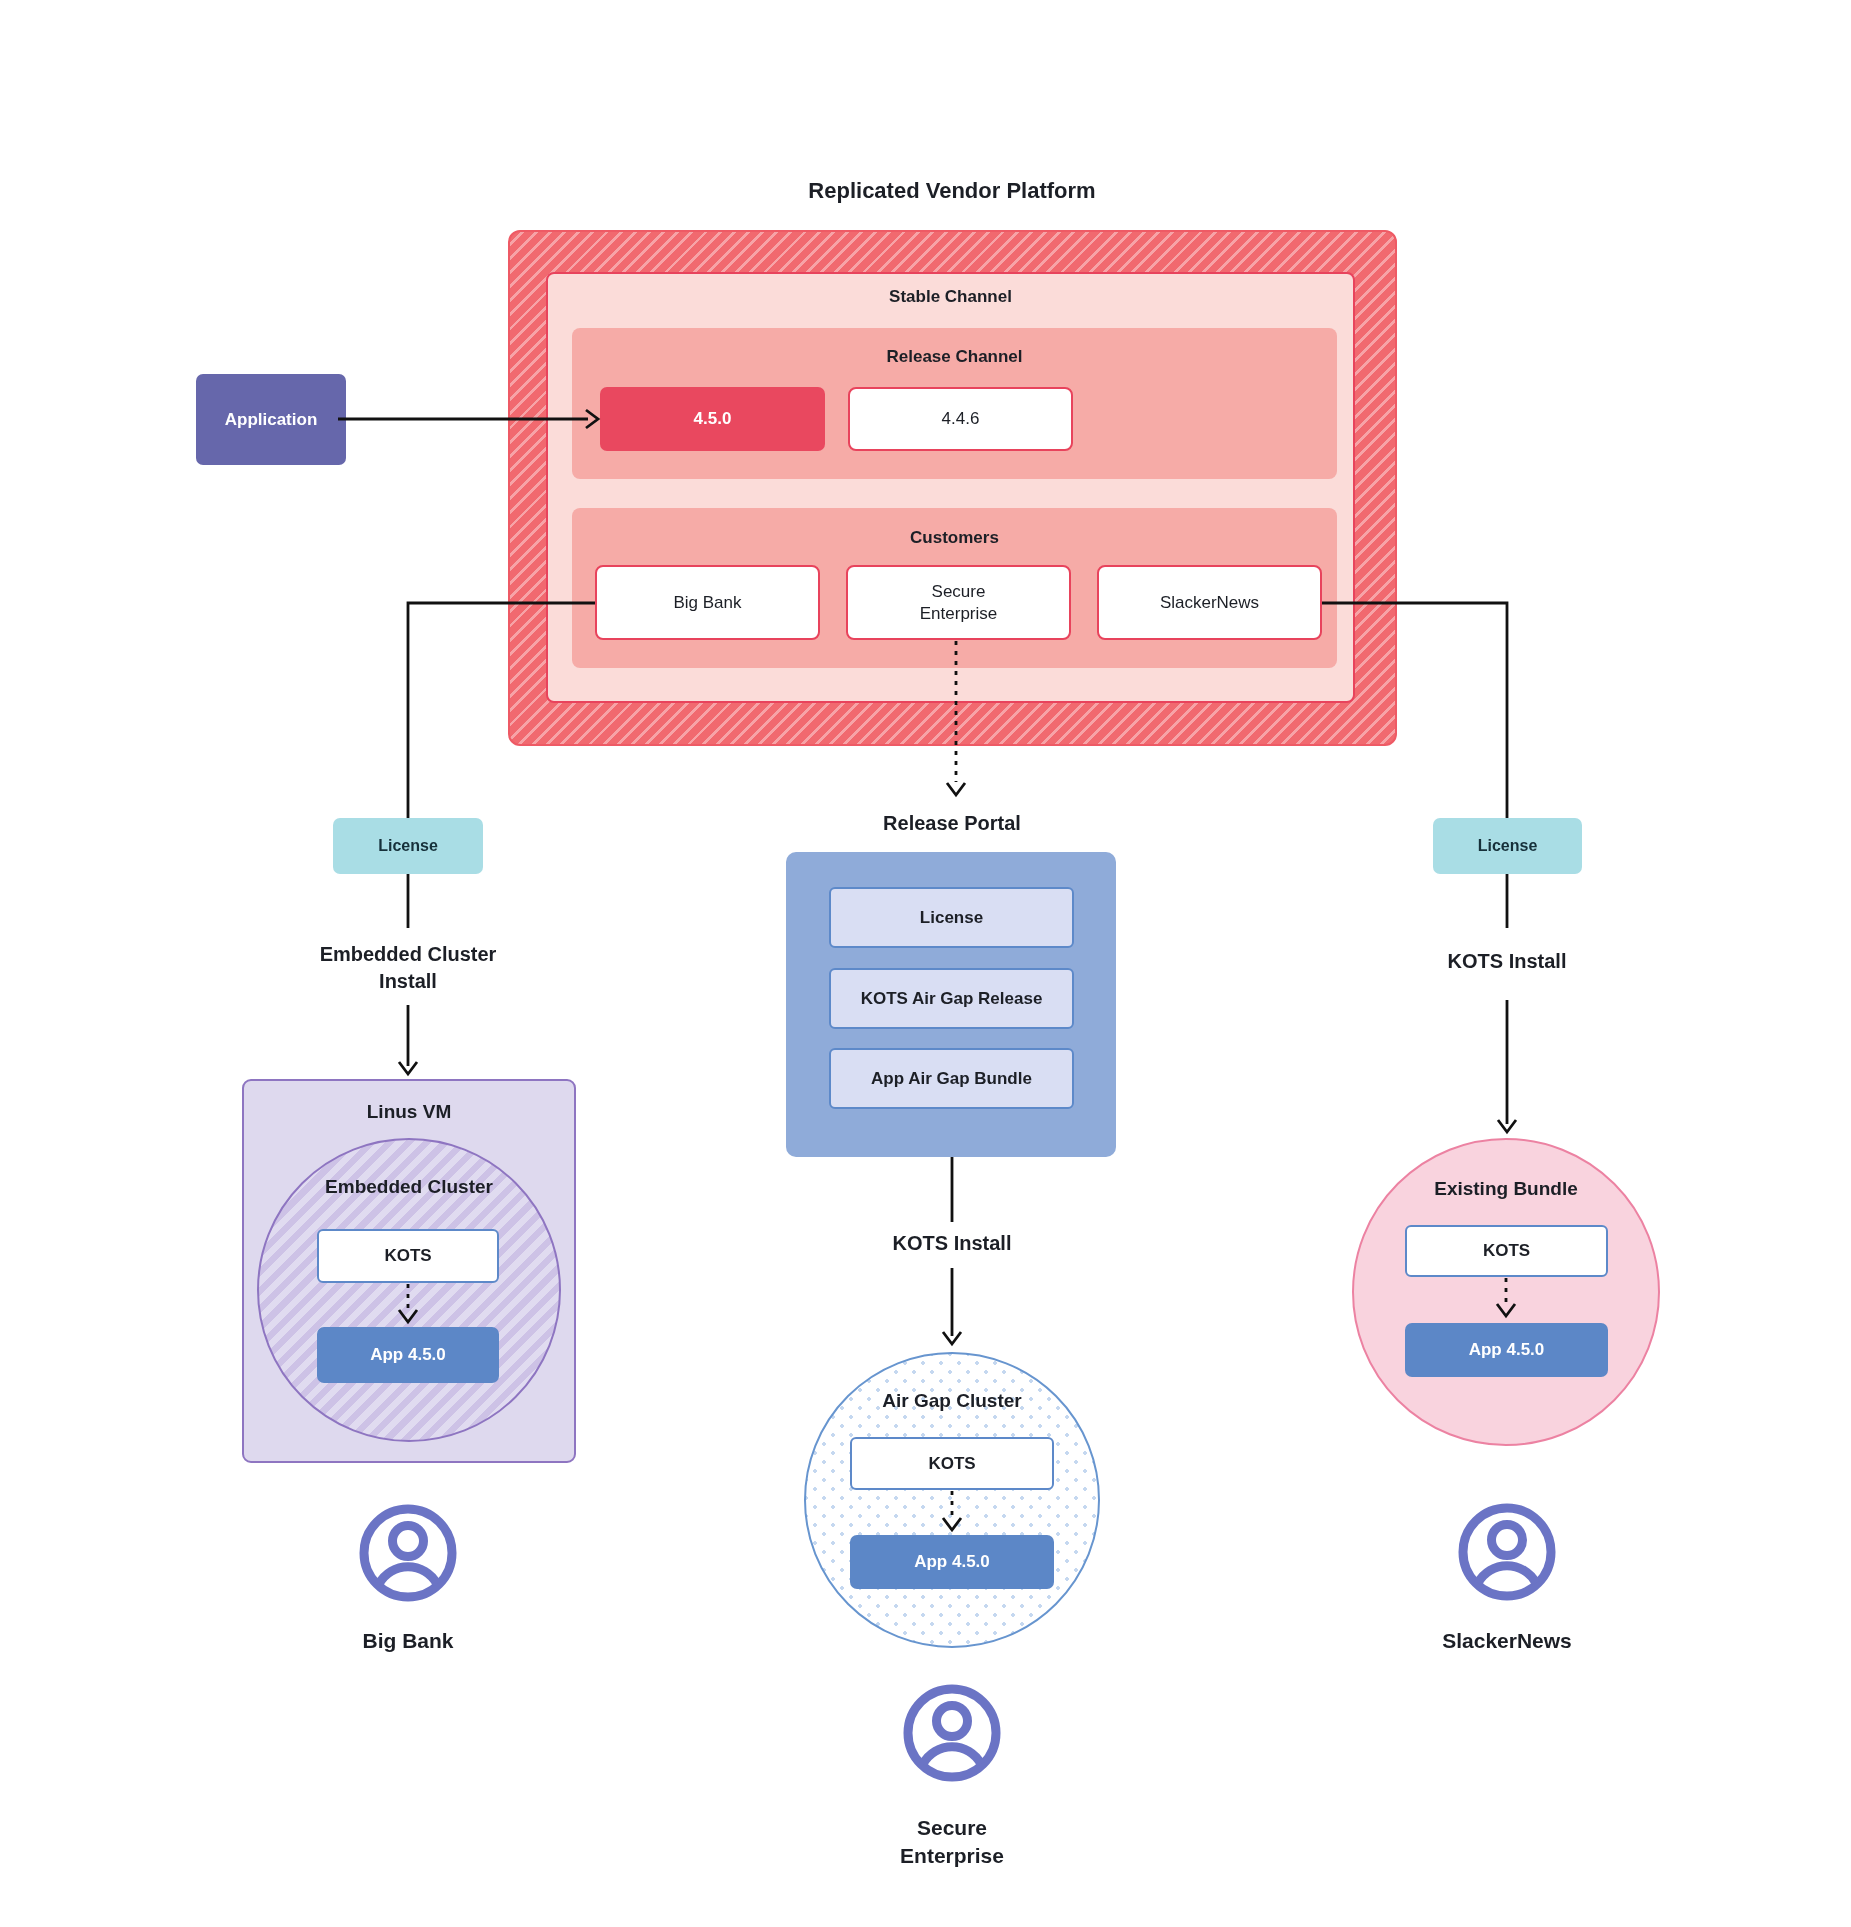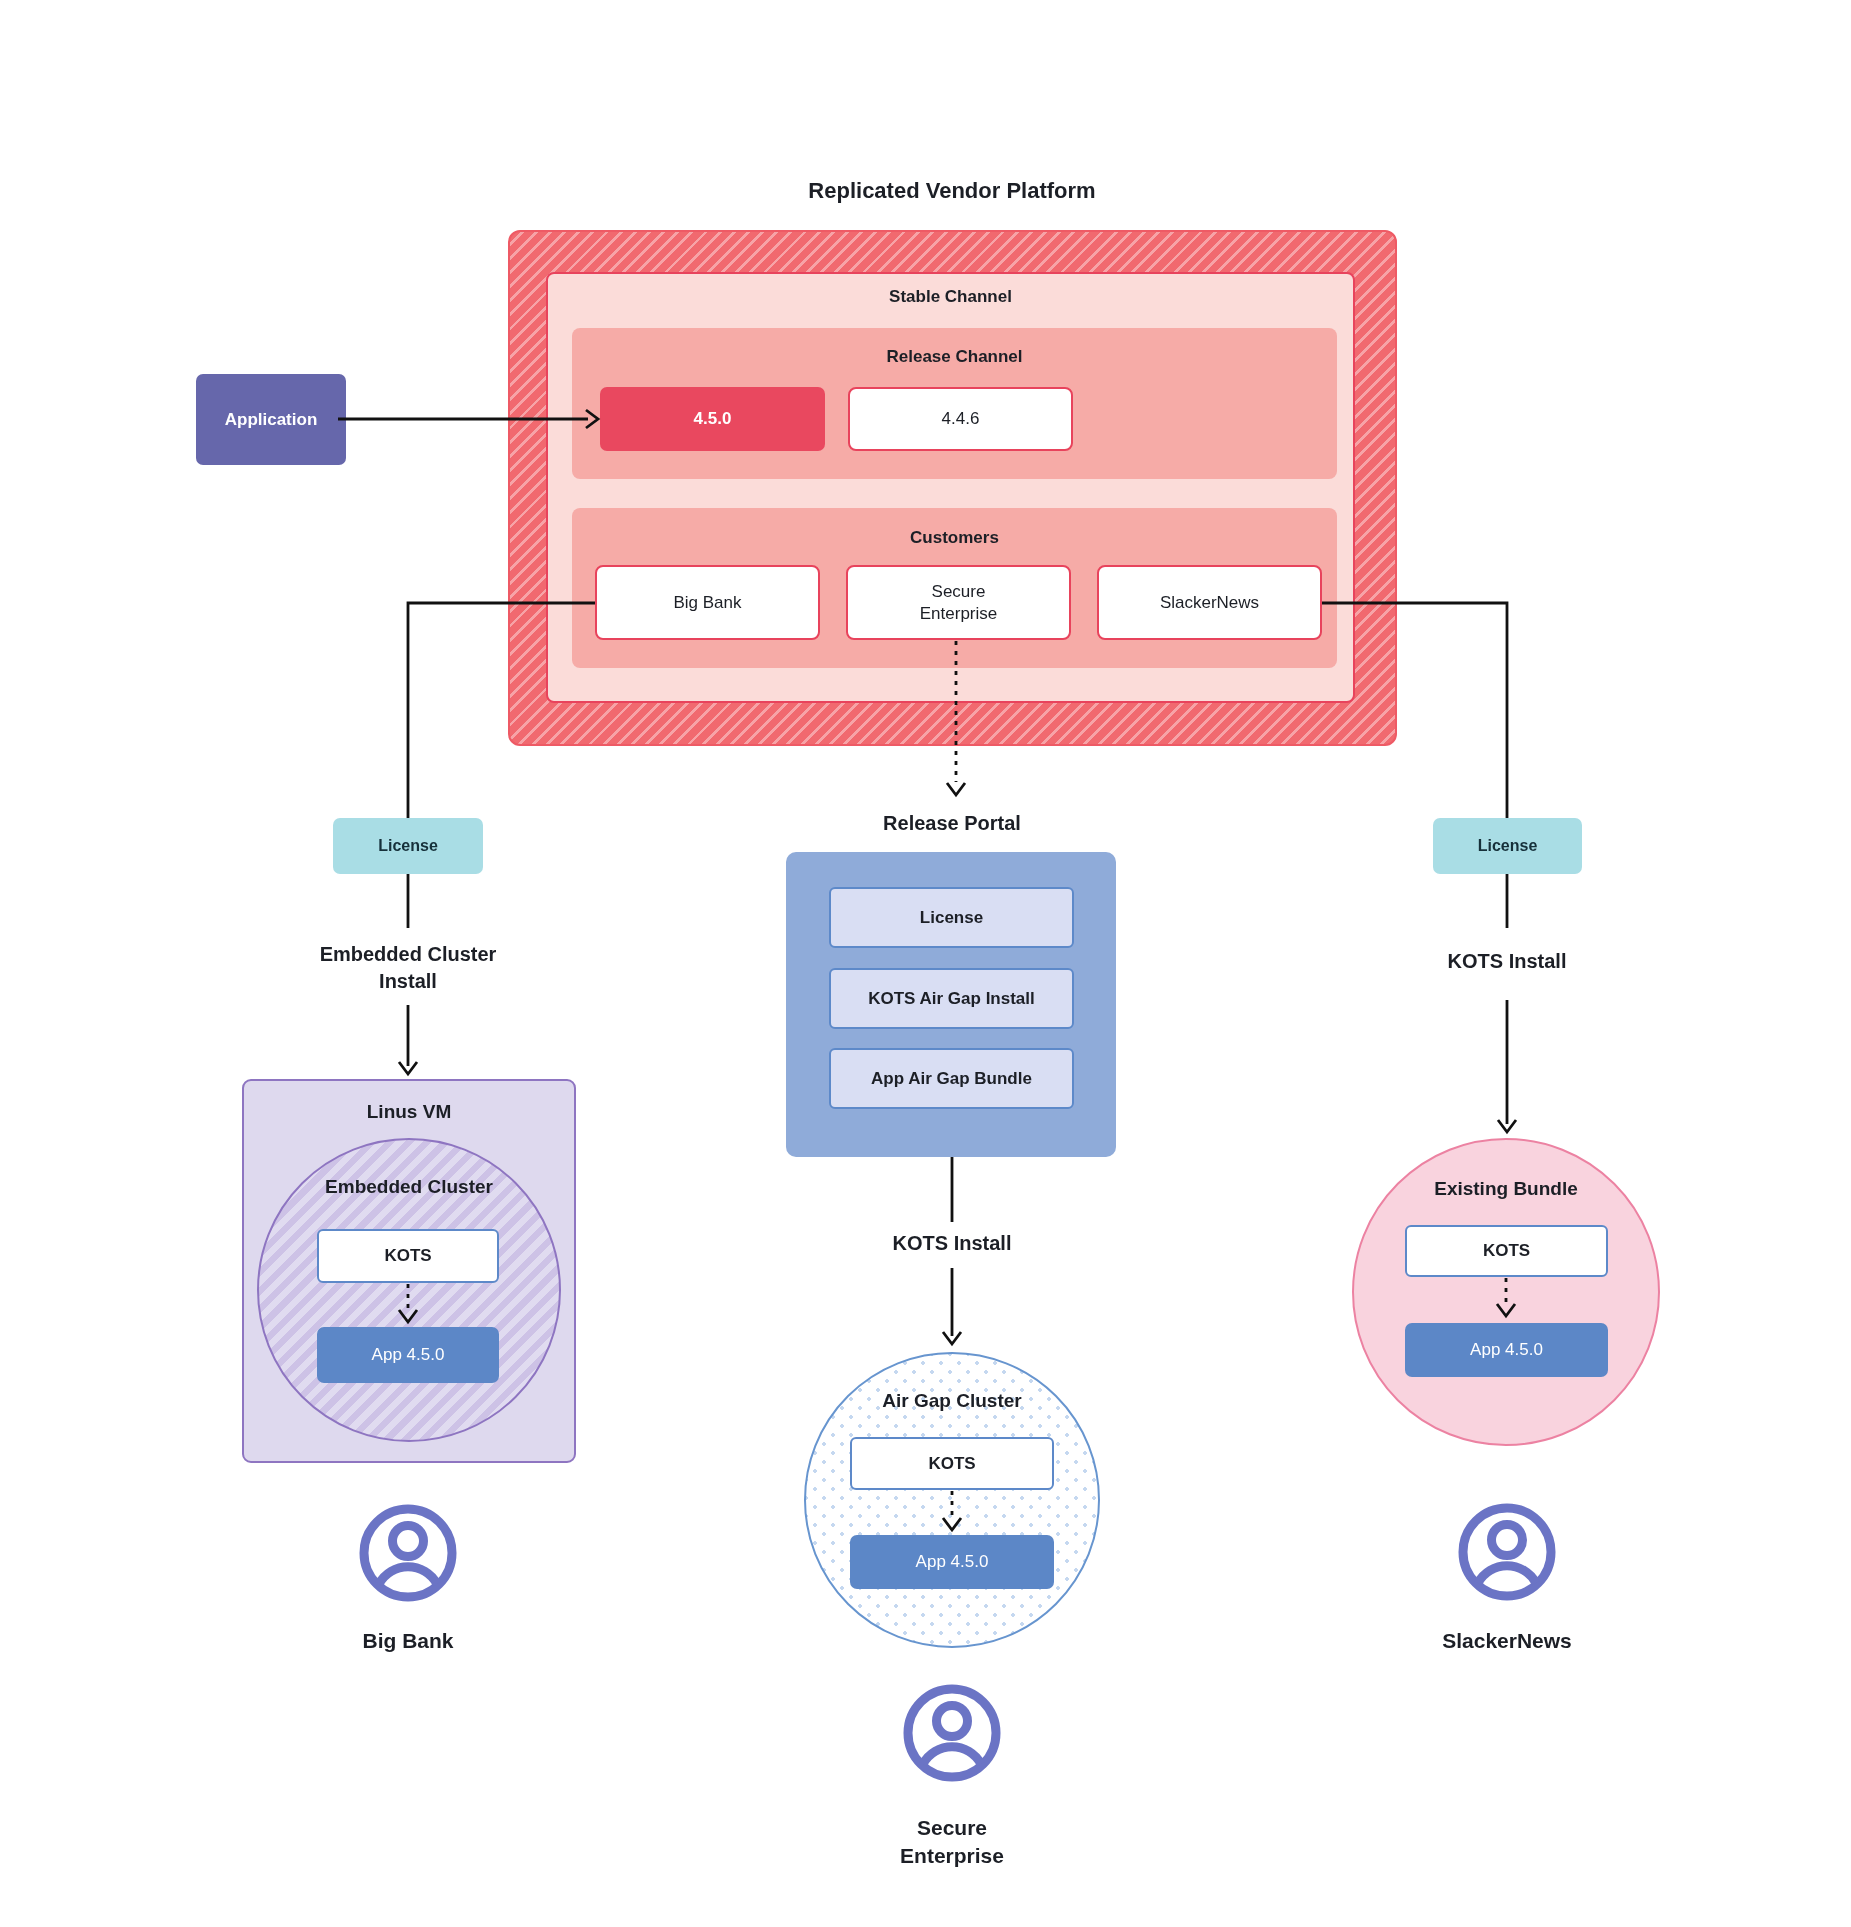--- a/index.html
+++ b/index.html
@@ -35,21 +35,21 @@
     background:repeating-linear-gradient(135deg,#cdc2e6 0 6.5px,#e0dbf0 6.5px 13px);
   }
   .airgap-circle {
     border:2px solid #6795cf; border-radius:50%; background-color:#ffffff;
     background-image:radial-gradient(#c5d8f0 1.8px, rgba(255,255,255,0) 1.9px),
                      radial-gradient(#c5d8f0 1.8px, rgba(255,255,255,0) 1.9px);
     background-size:18px 18px; background-position:0 0, 9px 9px;
   }
   .existing-circle { background:#f9d3de; border:2px solid #ec82a2; border-radius:50%; }
   .box-white-blue { background:#ffffff; border:2px solid #5d89c9; border-radius:6px; font-weight:600; font-size:17px; color:#1c1f26; }
-  .app-blue { background:#5c87c7; border-radius:7px; color:#ffffff; font-weight:400; font-size:17px; }
+  .app-blue { background:#5c87c7; border-radius:7px; color:#ffffff; font-weight:700; font-size:17px; }
 
   
   .connector-layer { position:absolute; left:0; top:0; pointer-events:none; }
   .cline { stroke:#111111; stroke-width:2.8; fill:none; }
   .cdash { stroke:#111111; stroke-width:2.8; fill:none; stroke-dasharray:4 6; }
   .chead { stroke:#111111; stroke-width:2.8; fill:none; stroke-linejoin:miter; }
   .actor-icon { position:absolute; width:100px; height:100px; }
 </style>
 </head>
 <body>
@@ -112,21 +112,21 @@
     <path d="M21 81 A 33 33 0 0 1 79 81" fill="none" stroke="#6b74c5" stroke-width="9"></path>
   </svg>
   <div class="lbl" style="left:258px; top:1629px; width:300px; font-size:21px;">Big Bank</div>
 
   <div class="lbl" style="left:802px; top:812px; width:300px; font-size:20px;">Release Portal</div>
   <div class="abs portal" style="left:786px; top:852px; width:330px; height:305px;"></div>
   <div class="abs flexc bundle" style="left:829px; top:887px; width:245px; height:61px;">
     <span>License</span>
   </div>
   <div class="abs flexc bundle" style="left:829px; top:968px; width:245px; height:61px;">
-    <span>KOTS Air Gap Install</span>
+    <span>KOTS Air Gap Release</span>
   </div>
   <div class="abs flexc bundle" style="left:829px; top:1048px; width:245px; height:61px;">
     <span>App Air Gap Bundle</span>
   </div>
 
   <div class="lbl" style="left:802px; top:1232px; width:300px; font-size:20px;">KOTS Install</div>
 
   <div class="abs airgap-circle" style="left:804px; top:1352px; width:296px; height:296px;"></div>
   <div class="lbl" style="left:802px; top:1390px; width:300px; font-size:19px;">Air Gap Cluster</div>
   <div class="abs flexc box-white-blue" style="left:850px; top:1437px; width:204px; height:53px;">

